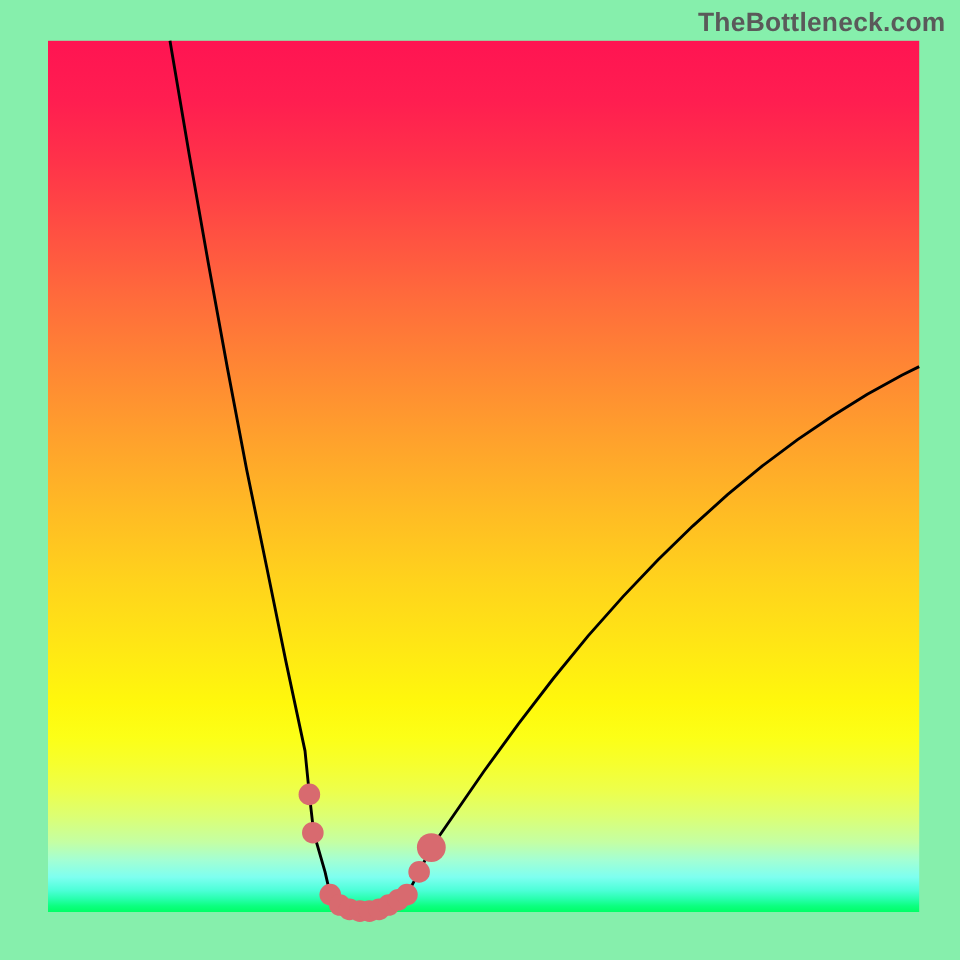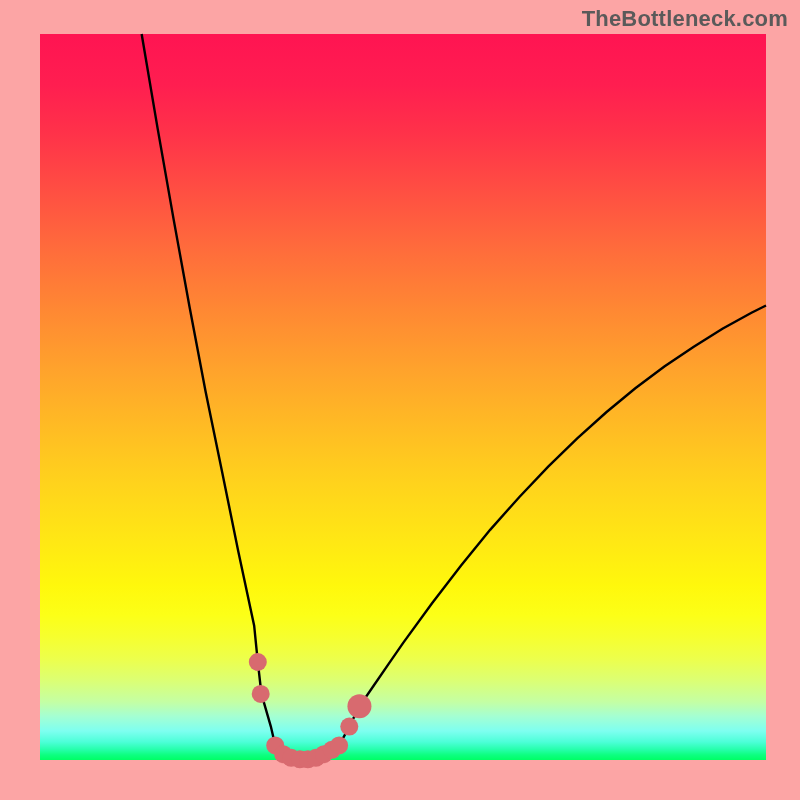--- a/index.html
+++ b/index.html
@@ -7,21 +7,21 @@
     padding: 0;
     width: 800px;
     height: 800px;
     background: #000;
     overflow: hidden;
   }
   .frame {
     position: absolute;
     left: 0; top: 0;
     width: 800px; height: 800px;
-    background: #fca5a5;
+    background: #86efac;
   }
   .plot {
     position: absolute;
     left: 40px;
     top: 34px;
     width: 726px;
     height: 726px;
     background: linear-gradient(to bottom,
       #ff1452 0%,
       #ff1e50 7%,

